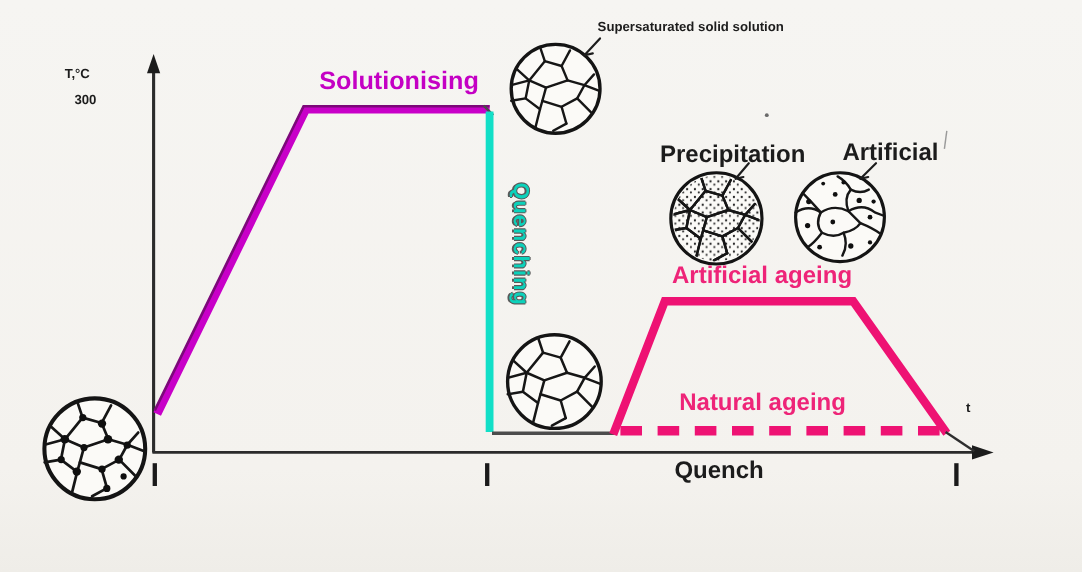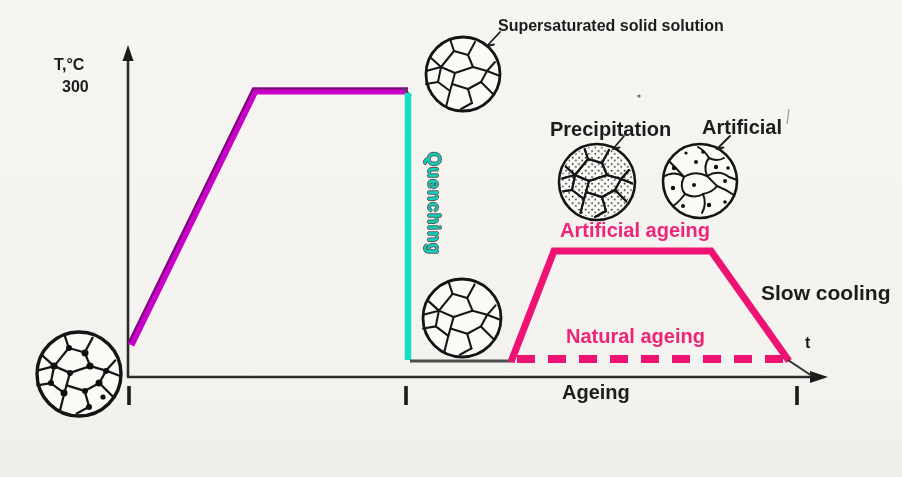--- a/index.html
+++ b/index.html
@@ -12,21 +12,21 @@
   }
   .lbl{position:absolute;white-space:nowrap;font-weight:bold;line-height:1.05;}
   .black{color:#1c1c1c;}
   .magenta{color:#c400c4;}
   .pink{color:#ee2478;}
   .cyan{
     color:#0cd2bb;
     text-shadow:1px 0 0 #5a5a5a,-1px 0 0 #5a5a5a,0 1px 0 #5a5a5a,0 -1px 0 #5a5a5a;
   }
   .s16{font-size:20px;}
-  .s17{font-size:16px;}
+  .s17{font-size:11px;}
   .s18{font-size:18px;}
   .s20{font-size:20px;}
   .s21{font-size:21px;}
   .rot90{transform:rotate(90deg);transform-origin:0 0;letter-spacing:1px;}
   svg{position:absolute;left:0;top:0;}
 </style>
 </head>
 <body>
 
 <div class="canvas">
@@ -159,32 +159,32 @@
       <path d="M717,149 L730,136 M717,149 L723.5,147.5"></path>
     </g>
 
     <circle cx="639" cy="96" r="1.6" fill="#6a6a6a"></circle>
     <line x1="789" y1="109" x2="787" y2="124" stroke="#9a9a9a" stroke-width="1.2"></line>
   </svg>
 
   <div class="lbl black s17" style="left:54px;top:57px;">T,°C</div>
   <div class="lbl black s17" style="left:62px;top:79px;">300</div>
 
+  <div class="lbl magenta s21" style="left:266px;top:57px;">Solutionising</div>
 
   <div class="lbl cyan s18 rot90" style="left:443px;top:152px;">Quenching</div>
 
   <div class="lbl black s17" style="left:498px;top:18px;">Supersaturated solid solution</div>
 
   <div class="lbl black s16" style="left:550px;top:119px;">Precipitation</div>
 
   <div class="lbl black s16" style="left:702px;top:117px;">Artificial</div>
 
   <div class="lbl pink s20" style="left:566px;top:326px;">Natural ageing</div>
 
   <div class="lbl pink s20" style="left:560px;top:220px;">Artificial ageing</div>
 
-  <div class="lbl black s21" style="left:761px;top:282px;">Slow cooling</div>
 
   <div class="lbl black s17" style="left:805px;top:335px;">t</div>
 
 
-  <div class="lbl black s20" style="left:562px;top:382px;">Ageing</div>
+  <div class="lbl black s20" style="left:562px;top:382px;">Quench</div>
 </div>
 
 </body></html>

